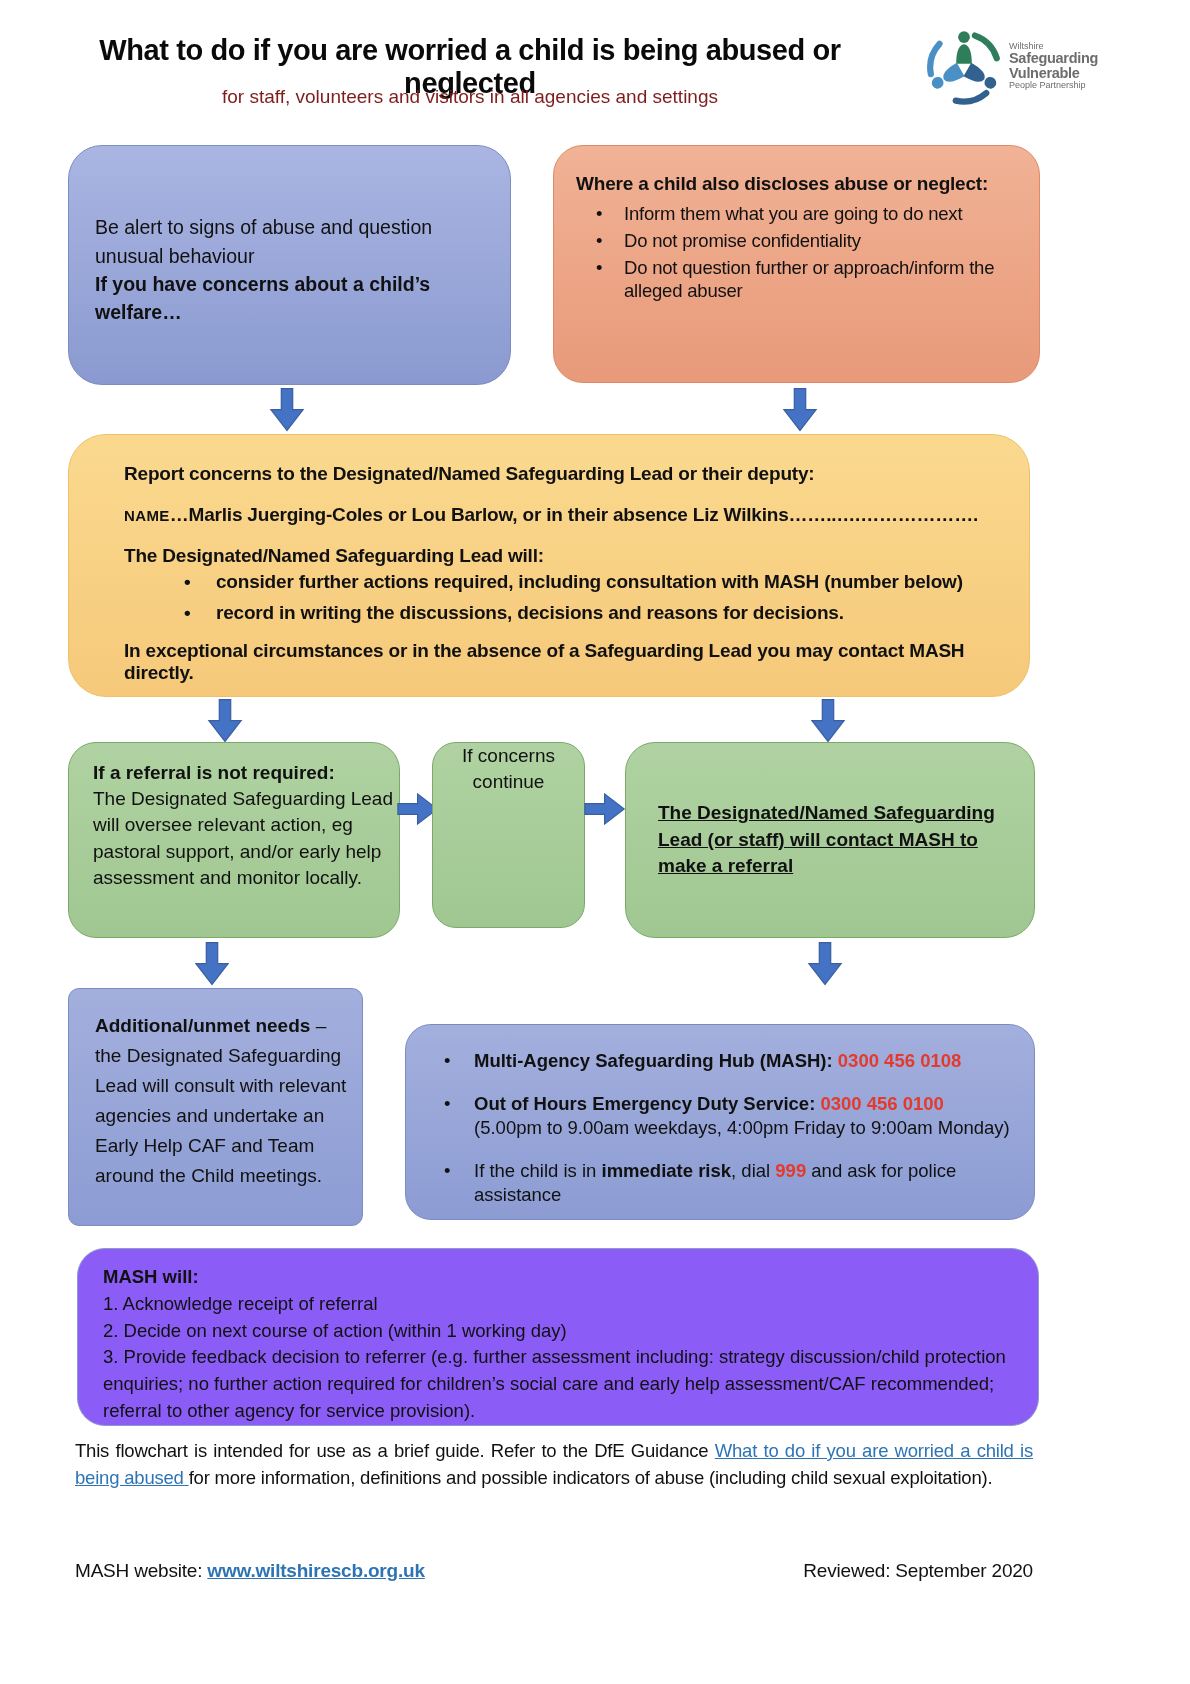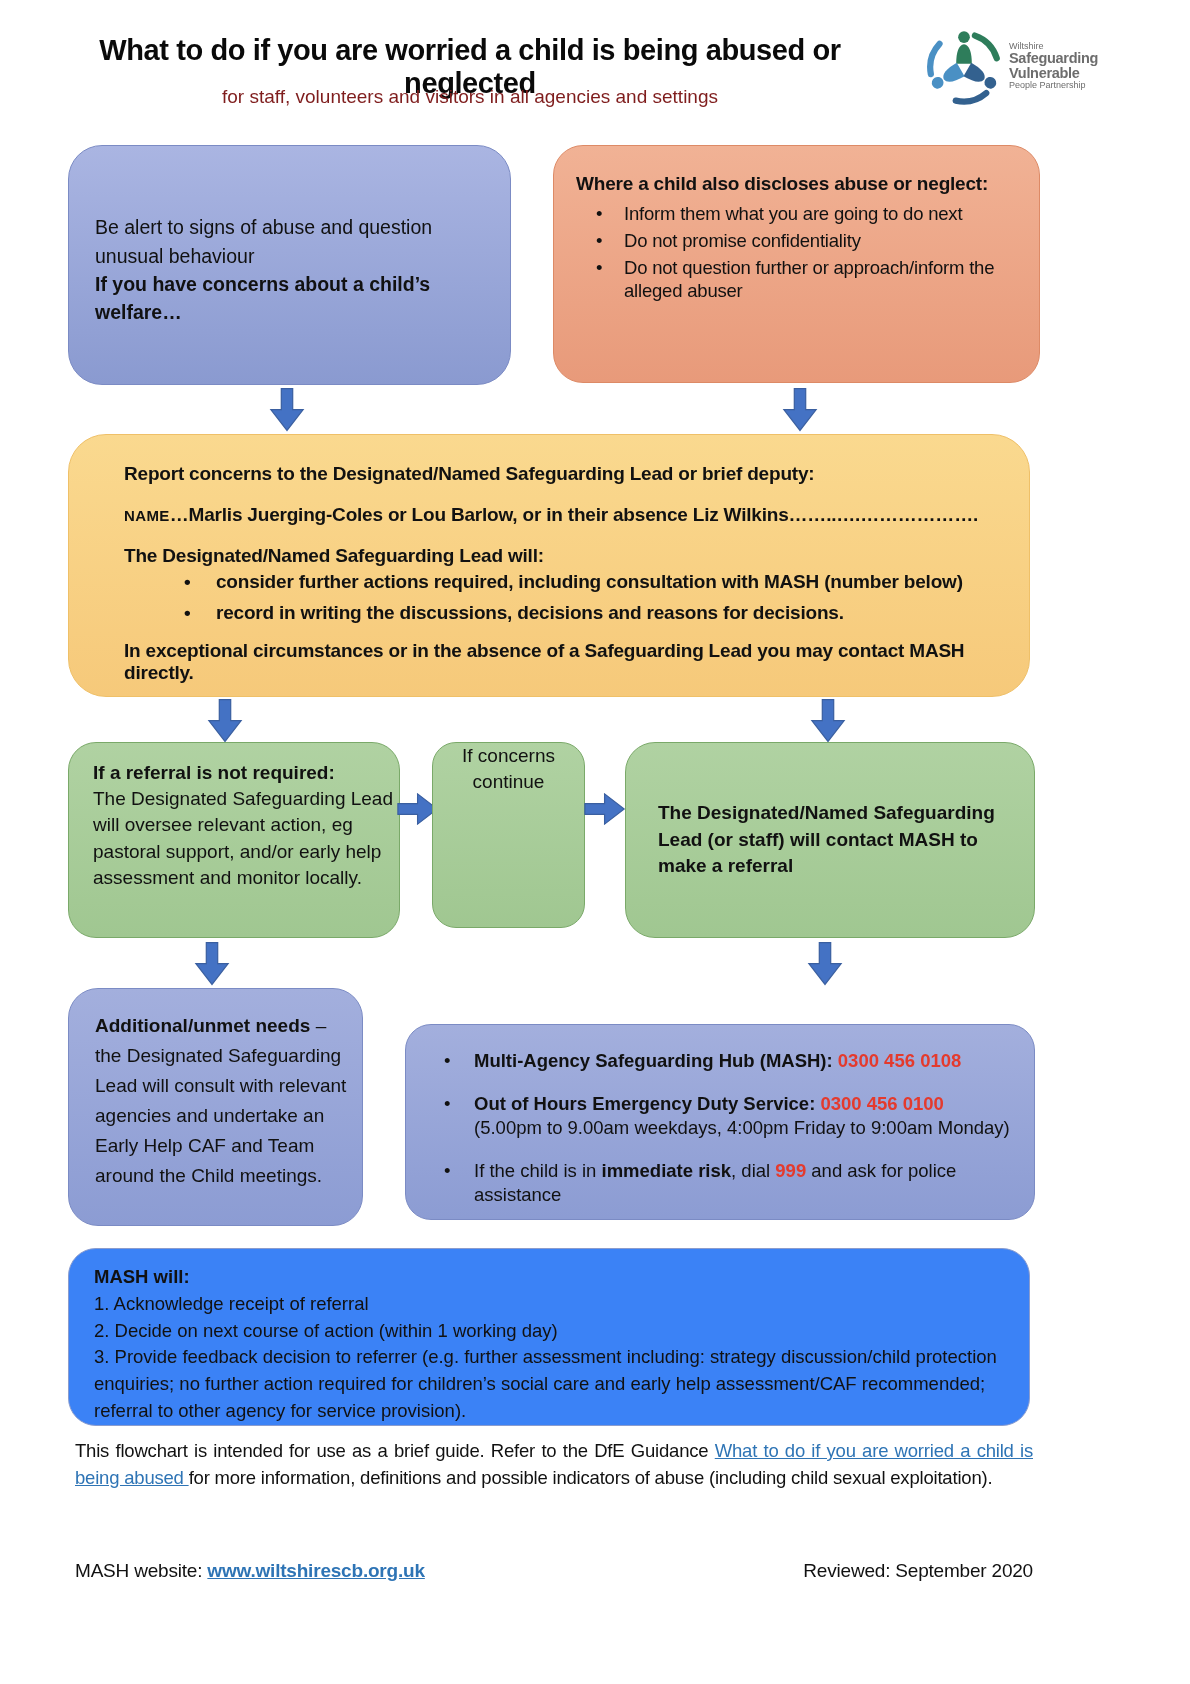--- a/index.html
+++ b/index.html
@@ -47,36 +47,36 @@
     padding:17px 0 0 24px;font-size:19px;line-height:1.38;
   }
   .bx-concern{
     left:432px;top:742px;width:153px;height:186px;border-radius:24px;
     display:flex;align-items:flex-start;justify-content:center;text-align:center;
     font-size:19px;line-height:1.35;padding:0 10px;
   }
   .bx-referral{
     left:625px;top:742px;width:410px;height:196px;border-radius:30px;
     display:flex;align-items:center;padding:0 30px 0 32px;
-    font-size:19px;font-weight:bold;line-height:1.4;
+    font-size:19px;font-weight:bold;line-height:1.4;text-decoration:underline;
   }
   .bx-blue2{
     background:linear-gradient(#a3afdd,#8c9cd3);border:1.5px solid #7b8bc4;
   }
   .bx-additional{
-    left:68px;top:988px;width:295px;height:238px;border-radius:30px;
+    left:68px;top:988px;width:295px;height:238px;border-radius:11px;
     padding:22px 14px 0 26px;font-size:19px;line-height:1.58;
   }
   .bx-mashnum{
     left:405px;top:988px;width:630px;height:196px;border-radius:26px;
     padding:24px 18px 0 30px;font-size:18.5px;line-height:1.3;margin-top:36px;
   }
   .bx-mashwill{
-    left:68px;top:1248px;width:962px;height:178px;border-radius:28px;
-    background:#3b82f6;border:1.5px solid #8a9cce;
+    left:77px;top:1248px;width:962px;height:178px;border-radius:28px;
+    background:#8b5cf6;border:1.5px solid #8a9cce;
     padding:15px 25px 0 25px;font-size:18.5px;line-height:1.45;
   }
   .bx-h{font-weight:bold;}
   
   ul.blts{list-style:none;margin:6px 0 0 0;padding:0 0 0 18px;}
   ul.blts li{position:relative;padding-left:30px;margin-bottom:3px;}
   ul.blts li::before{content:"•";position:absolute;left:2px;top:0;}
   .bx-report ul.blts{margin:4px 0 0 40px;}
   .bx-report ul.blts li{padding-left:34px;margin-bottom:9px;}
   .bx-mashnum ul.blts{margin:0;padding-left:6px;}
@@ -147,21 +147,21 @@
   </div>
 
   <svg class="arr" style="left:269px;top:387px;" width="36" height="46" viewBox="0 0 38 47">
     <path d="M13 1 h12 v22 h11 L19 45 L2 23 h11 Z" fill="#4472c4" stroke="#3a5fa0" stroke-width="1.3"></path>
   </svg>
   <svg class="arr" style="left:782px;top:387px;" width="36" height="46" viewBox="0 0 38 47">
     <path d="M13 1 h12 v22 h11 L19 45 L2 23 h11 Z" fill="#4472c4" stroke="#3a5fa0" stroke-width="1.3"></path>
   </svg>
 
   <div class="bx bx-report">
-    <div class="rp-line">Report concerns to the Designated/Named Safeguarding Lead or brief deputy:</div>
+    <div class="rp-line">Report concerns to the Designated/Named Safeguarding Lead or their deputy:</div>
     <div class="rp-line"><span class="rp-caps">NAME</span><span>…Marlis Juerging-Coles or Lou Barlow, or in their absence Liz Wilkins……..….……………….</span></div>
     <div>The Designated/Named Safeguarding Lead will:</div>
     <ul class="blts">
       <li>consider further actions required, including consultation with MASH (number below)</li>
       <li>record in writing the discussions, decisions and reasons for decisions.</li>
     </ul>
     <div style="margin-top:16px;">In exceptional circumstances or in the absence of a Safeguarding Lead you may contact MASH directly.</div>
   </div>
 
   <svg class="arr" style="left:207px;top:698px;" width="36" height="46" viewBox="0 0 38 47">

